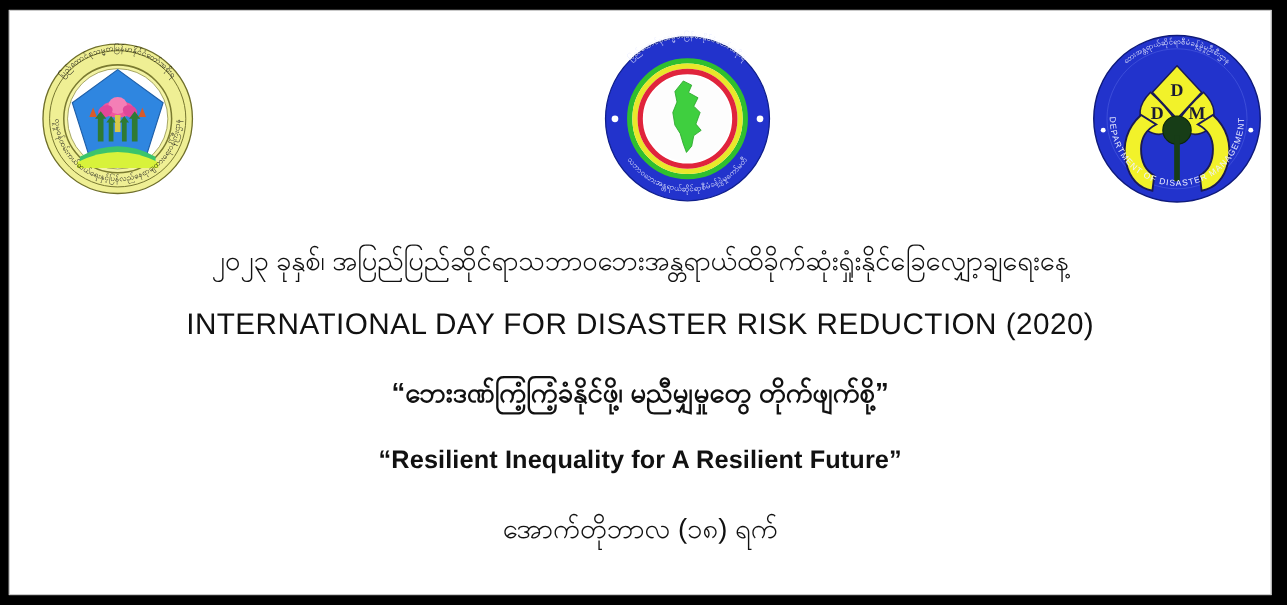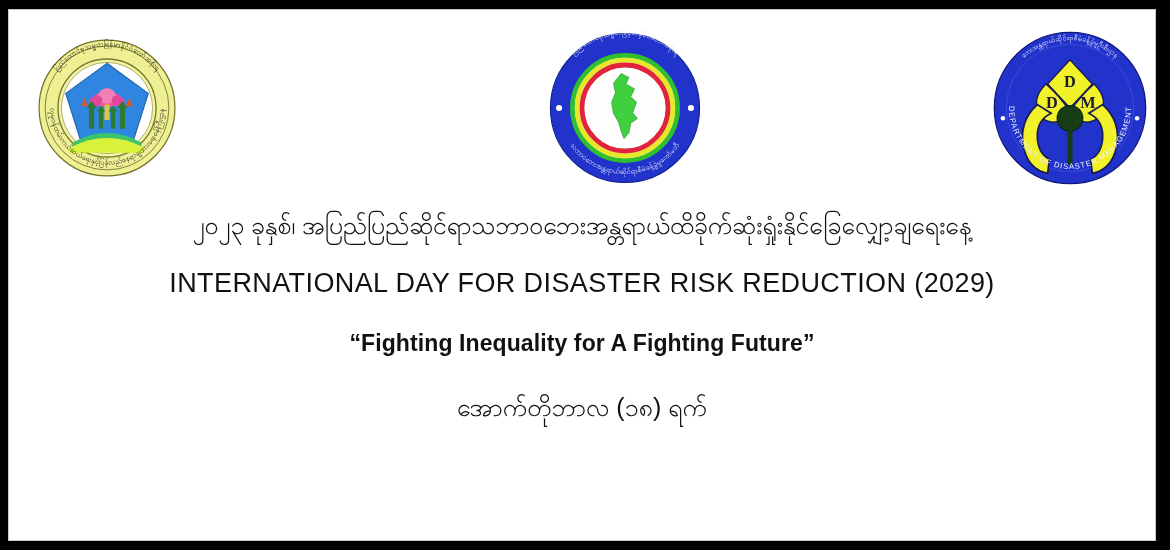--- a/index.html
+++ b/index.html
@@ -48,21 +48,21 @@
   .logo-left   { left: 12px;  width: 172px; height: 172px; }
   .logo-center { left: 518px; width: 196px; height: 172px; }
   .logo-right  { left: 975px; width: 172px; height: 172px; }
 
   .logo svg { display: block; width: 100%; height: 100%; }
 
   
   .text-block {
     position: absolute;
     left: 0;
-    top: 184px;
+    top: 196px;
     width: 100%;
     text-align: center;
   }
   .line { width: 100%; color: #111111; }
 
   .line-mm-title {
     font-size: 25px;
     line-height: 34px;
     letter-spacing: -0.2px;
     padding-top: 14px;
@@ -205,19 +205,20 @@
           <text font-size="9" fill="#eef0ff" font-family="'Liberation Sans',sans-serif" letter-spacing="1.1">
             <textPath href="#rimBotR" startOffset="50%" text-anchor="middle">DEPARTMENT OF DISASTER MANAGEMENT</textPath>
           </text>
         </svg>
       </div>
 
     </div>
 
     <div class="text-block">
       <div class="line line-mm-title">၂၀၂၃ ခုနှစ်၊ အပြည်ပြည်ဆိုင်ရာသဘာဝဘေးအန္တရာယ်ထိခိုက်ဆုံးရှုံးနိုင်ခြေလျှော့ချရေးနေ့</div>
-      <div class="line line-en-title">INTERNATIONAL DAY FOR DISASTER RISK REDUCTION (2029)</div>
-      <div class="line line-en-slogan">“Fighting Inequality for A Fighting Future”</div>
+      <div class="line line-en-title">INTERNATIONAL DAY FOR DISASTER RISK REDUCTION (2020)</div>
+      <div class="line line-mm-slogan">“ဘေးဒဏ်ကြံ့ကြံ့ခံနိုင်ဖို့၊ မညီမျှမှုတွေ တိုက်ဖျက်စို့”</div>
+      <div class="line line-en-slogan">“Resilient Inequality for A Resilient Future”</div>
       <div class="line line-mm-date">အောက်တိုဘာလ (၁၈) ရက်</div>
     </div>
 
   </div>
 </div>
 
 </body></html>

